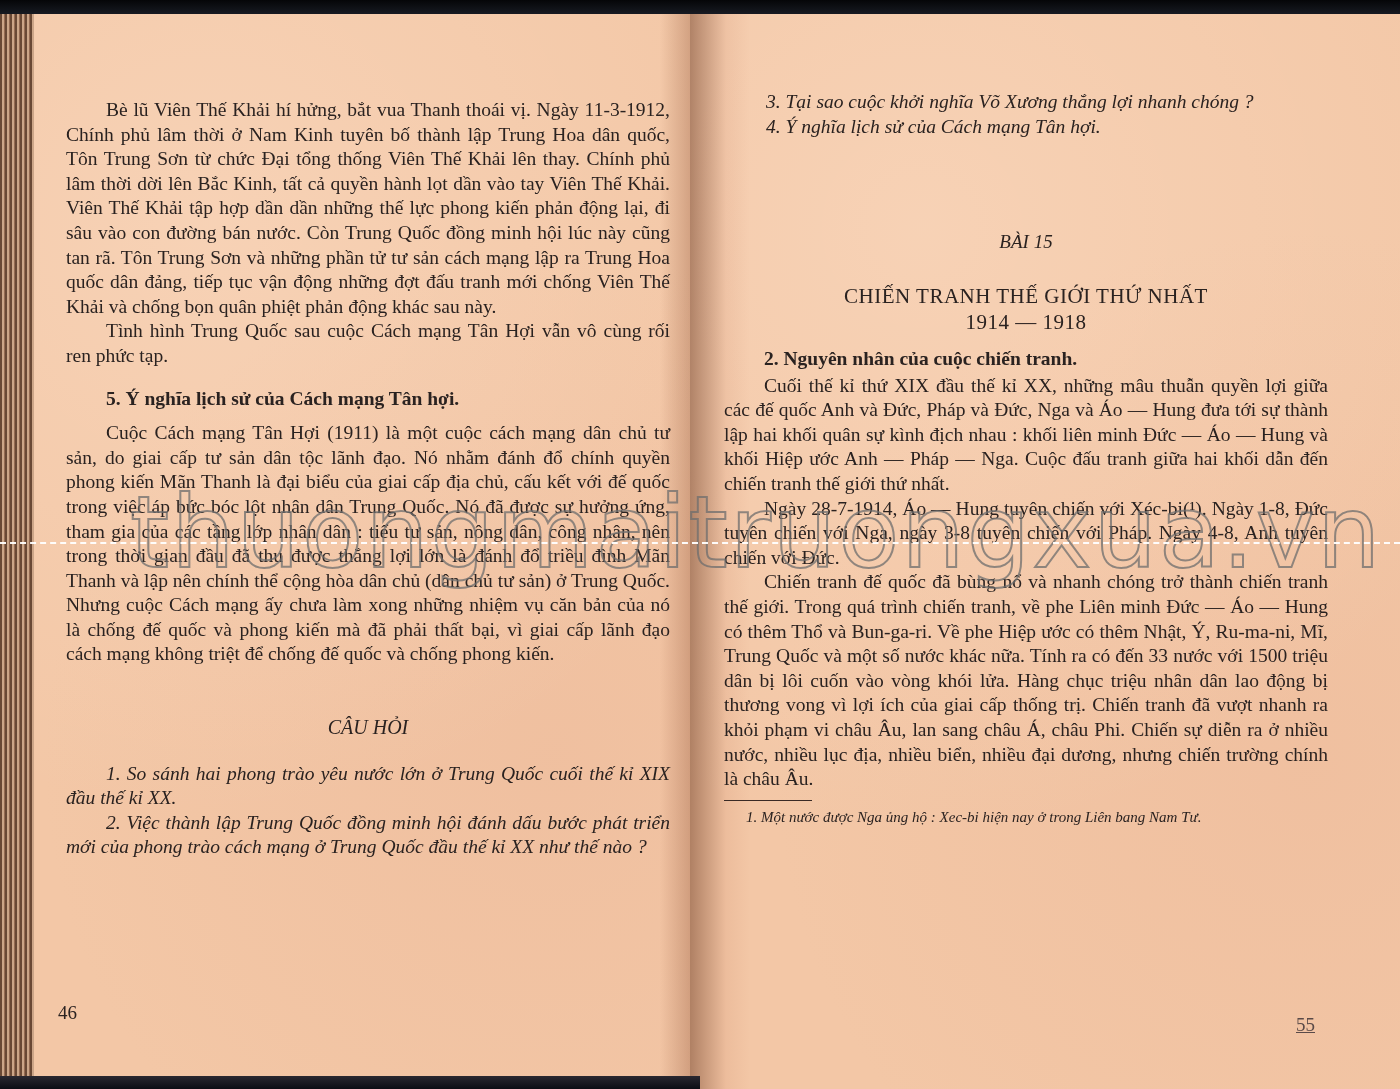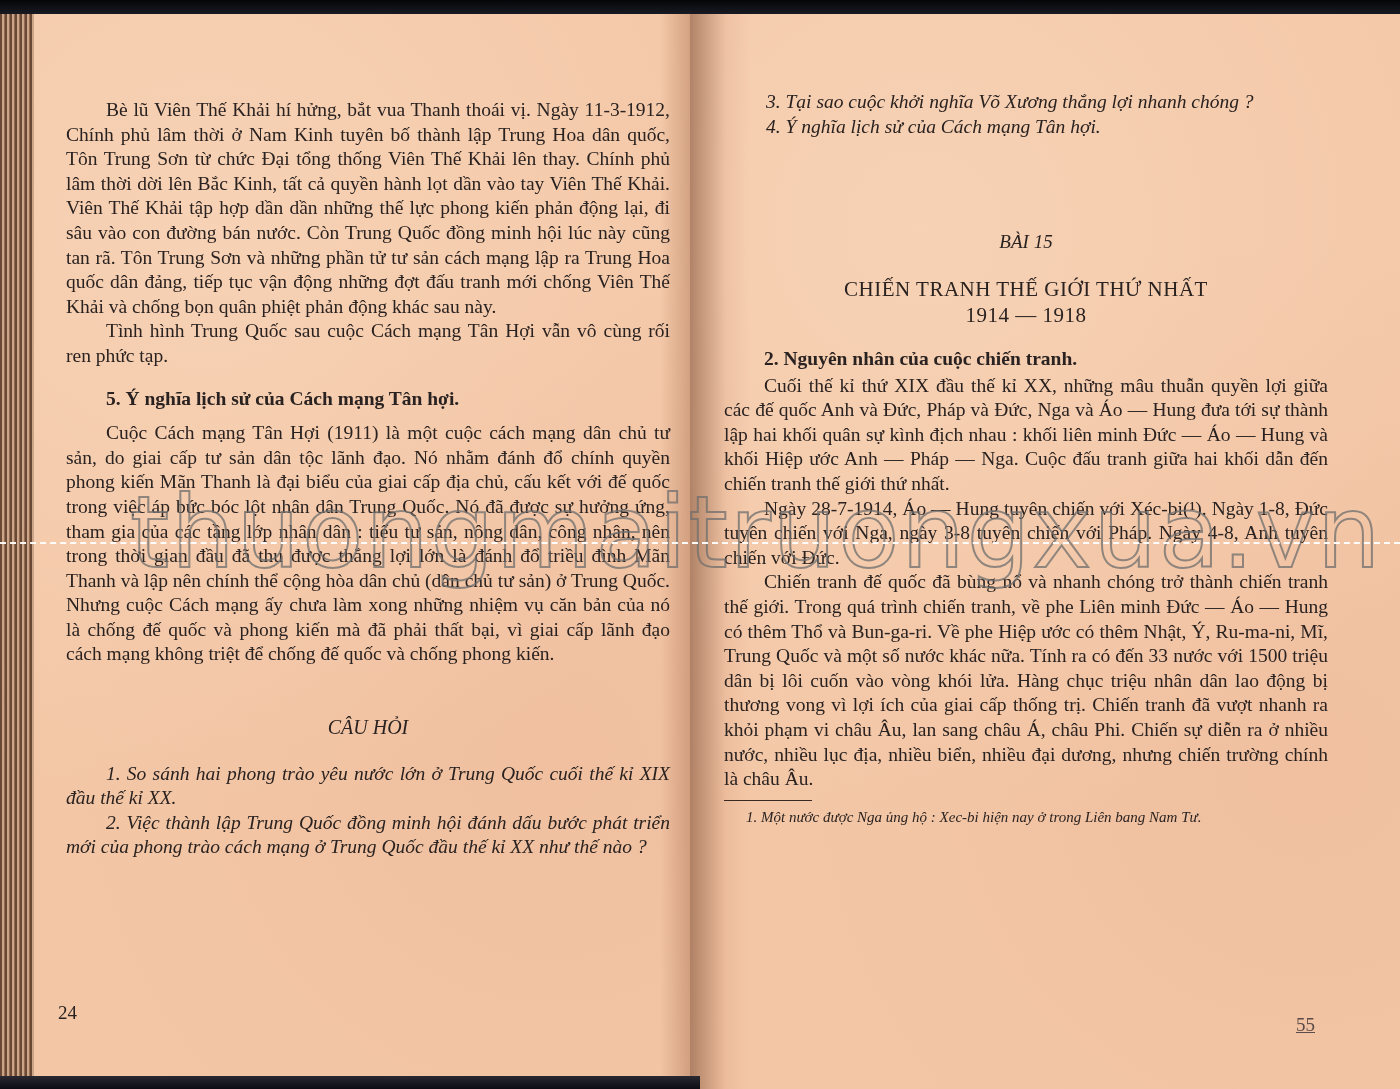--- a/index.html
+++ b/index.html
@@ -88,37 +88,37 @@
     <div class="text left-text">
       <p>Bè lũ Viên Thế Khải hí hửng, bắt vua Thanh thoái vị. Ngày 11-3-1912, Chính phủ lâm thời ở Nam Kinh tuyên bố thành lập Trung Hoa dân quốc, Tôn Trung Sơn từ chức Đại tổng thống Viên Thế Khải lên thay. Chính phủ lâm thời dời lên Bắc Kinh, tất cả quyền hành lọt dần vào tay Viên Thế Khải. Viên Thế Khải tập hợp dần dần những thế lực phong kiến phản động lại, đi sâu vào con đường bán nước. Còn Trung Quốc đồng minh hội lúc này cũng tan rã. Tôn Trung Sơn và những phần tử tư sản cách mạng lập ra Trung Hoa quốc dân đảng, tiếp tục vận động những đợt đấu tranh mới chống Viên Thế Khải và chống bọn quân phiệt phản động khác sau này.</p>
       <p>Tình hình Trung Quốc sau cuộc Cách mạng Tân Hợi vẫn vô cùng rối ren phức tạp.</p>
       <div class="heading" style="margin-top:18px;">5. Ý nghĩa lịch sử của Cách mạng Tân hợi.</div>
       <p>Cuộc Cách mạng Tân Hợi (1911) là một cuộc cách mạng dân chủ tư sản, do giai cấp tư sản dân tộc lãnh đạo. Nó nhằm đánh đổ chính quyền phong kiến Mãn Thanh là đại biểu của giai cấp địa chủ, cấu kết với đế quốc trong việc áp bức bóc lột nhân dân Trung Quốc. Nó đã được sự hưởng ứng, tham gia của các tầng lớp nhân dân : tiểu tư sản, nông dân, công nhân, nên trong thời gian đầu đã thu được thắng lợi lớn là đánh đổ triều đình Mãn Thanh và lập nên chính thể cộng hòa dân chủ (dân chủ tư sản) ở Trung Quốc. Nhưng cuộc Cách mạng ấy chưa làm xong những nhiệm vụ căn bản của nó là chống đế quốc và phong kiến mà đã phải thất bại, vì giai cấp lãnh đạo cách mạng không triệt để chống đế quốc và chống phong kiến.</p>
       <div class="center italic" style="margin-top:48px; margin-bottom:22px; font-size:20px;">CÂU HỎI</div>
       <p class="q">1. So sánh hai phong trào yêu nước lớn ở Trung Quốc cuối thế kỉ XIX đầu thế kỉ XX.</p>
       <p class="q">2. Việc thành lập Trung Quốc đồng minh hội đánh dấu bước phát triển mới của phong trào cách mạng ở Trung Quốc đầu thế kỉ XX như thế nào ?</p>
     </div>
 
-    <div class="page-number" style="left:58px; top:992px;">24</div>
+    <div class="page-number" style="left:58px; top:992px;">46</div>
   </div>
 
   <div class="bottom-shadow"></div>
 
   <div class="page page-right">
     <div class="gutter-right"></div>
     <div class="right-edge-shadow"></div>
 
     <div class="text right-text" style="top:78px; left:76px; width:560px;">
       <p class="italic" style="text-indent:0;">3. Tại sao cuộc khởi nghĩa Võ Xương thắng lợi nhanh chóng ?</p>
       <p class="italic" style="text-indent:0;">4. Ý nghĩa lịch sử của Cách mạng Tân hợi.</p>
     </div>
 
     <div class="text" style="left:34px; width:604px; top:218px;">
       <div class="lesson-num">BÀI 15</div>
-      <div class="lesson-title" style="margin-top:21px;">CHIẾN TRANH THẾ GIỚI THỨ NHẤT</div>
+      <div class="lesson-title" style="margin-top:28px;">CHIẾN TRANH THẾ GIỚI THỨ NHẤT</div>
       <div class="lesson-title">1914 — 1918</div>
     </div>
 
     <div class="text right-text" style="top:335px;">
       <div class="heading" style="text-indent:40px; margin:0 0 2px;">2. Nguyên nhân của cuộc chiến tranh.</div>
       <p>Cuối thế kỉ thứ XIX đầu thế kỉ XX, những mâu thuẫn quyền lợi giữa các đế quốc Anh và Đức, Pháp và Đức, Nga và Áo — Hung đưa tới sự thành lập hai khối quân sự kình địch nhau : khối liên minh Đức — Áo — Hung và khối Hiệp ước Anh — Pháp — Nga. Cuộc đấu tranh giữa hai khối dẫn đến chiến tranh thế giới thứ nhất.</p>
       <p>Ngày 28-7-1914, Áo — Hung tuyên chiến với Xéc-bi(¹). Ngày 1-8, Đức tuyên chiến với Nga, ngày 3-8 tuyên chiến với Pháp. Ngày 4-8, Anh tuyên chiến với Đức.</p>
       <p>Chiến tranh đế quốc đã bùng nổ và nhanh chóng trở thành chiến tranh thế giới. Trong quá trình chiến tranh, về phe Liên minh Đức — Áo — Hung có thêm Thổ và Bun-ga-ri. Về phe Hiệp ước có thêm Nhật, Ý, Ru-ma-ni, Mĩ, Trung Quốc và một số nước khác nữa. Tính ra có đến 33 nước với 1500 triệu dân bị lôi cuốn vào vòng khói lửa. Hàng chục triệu nhân dân lao động bị thương vong vì lợi ích của giai cấp thống trị. Chiến tranh đã vượt nhanh ra khỏi phạm vi châu Âu, lan sang châu Á, châu Phi. Chiến sự diễn ra ở nhiều nước, nhiều lục địa, nhiều biển, nhiều đại dương, nhưng chiến trường chính là châu Âu.</p>
       <div class="footnote-rule"></div>
       <p class="footnote">1. Một nước được Nga ủng hộ : Xec-bi hiện nay ở trong Liên bang Nam Tư.</p>

